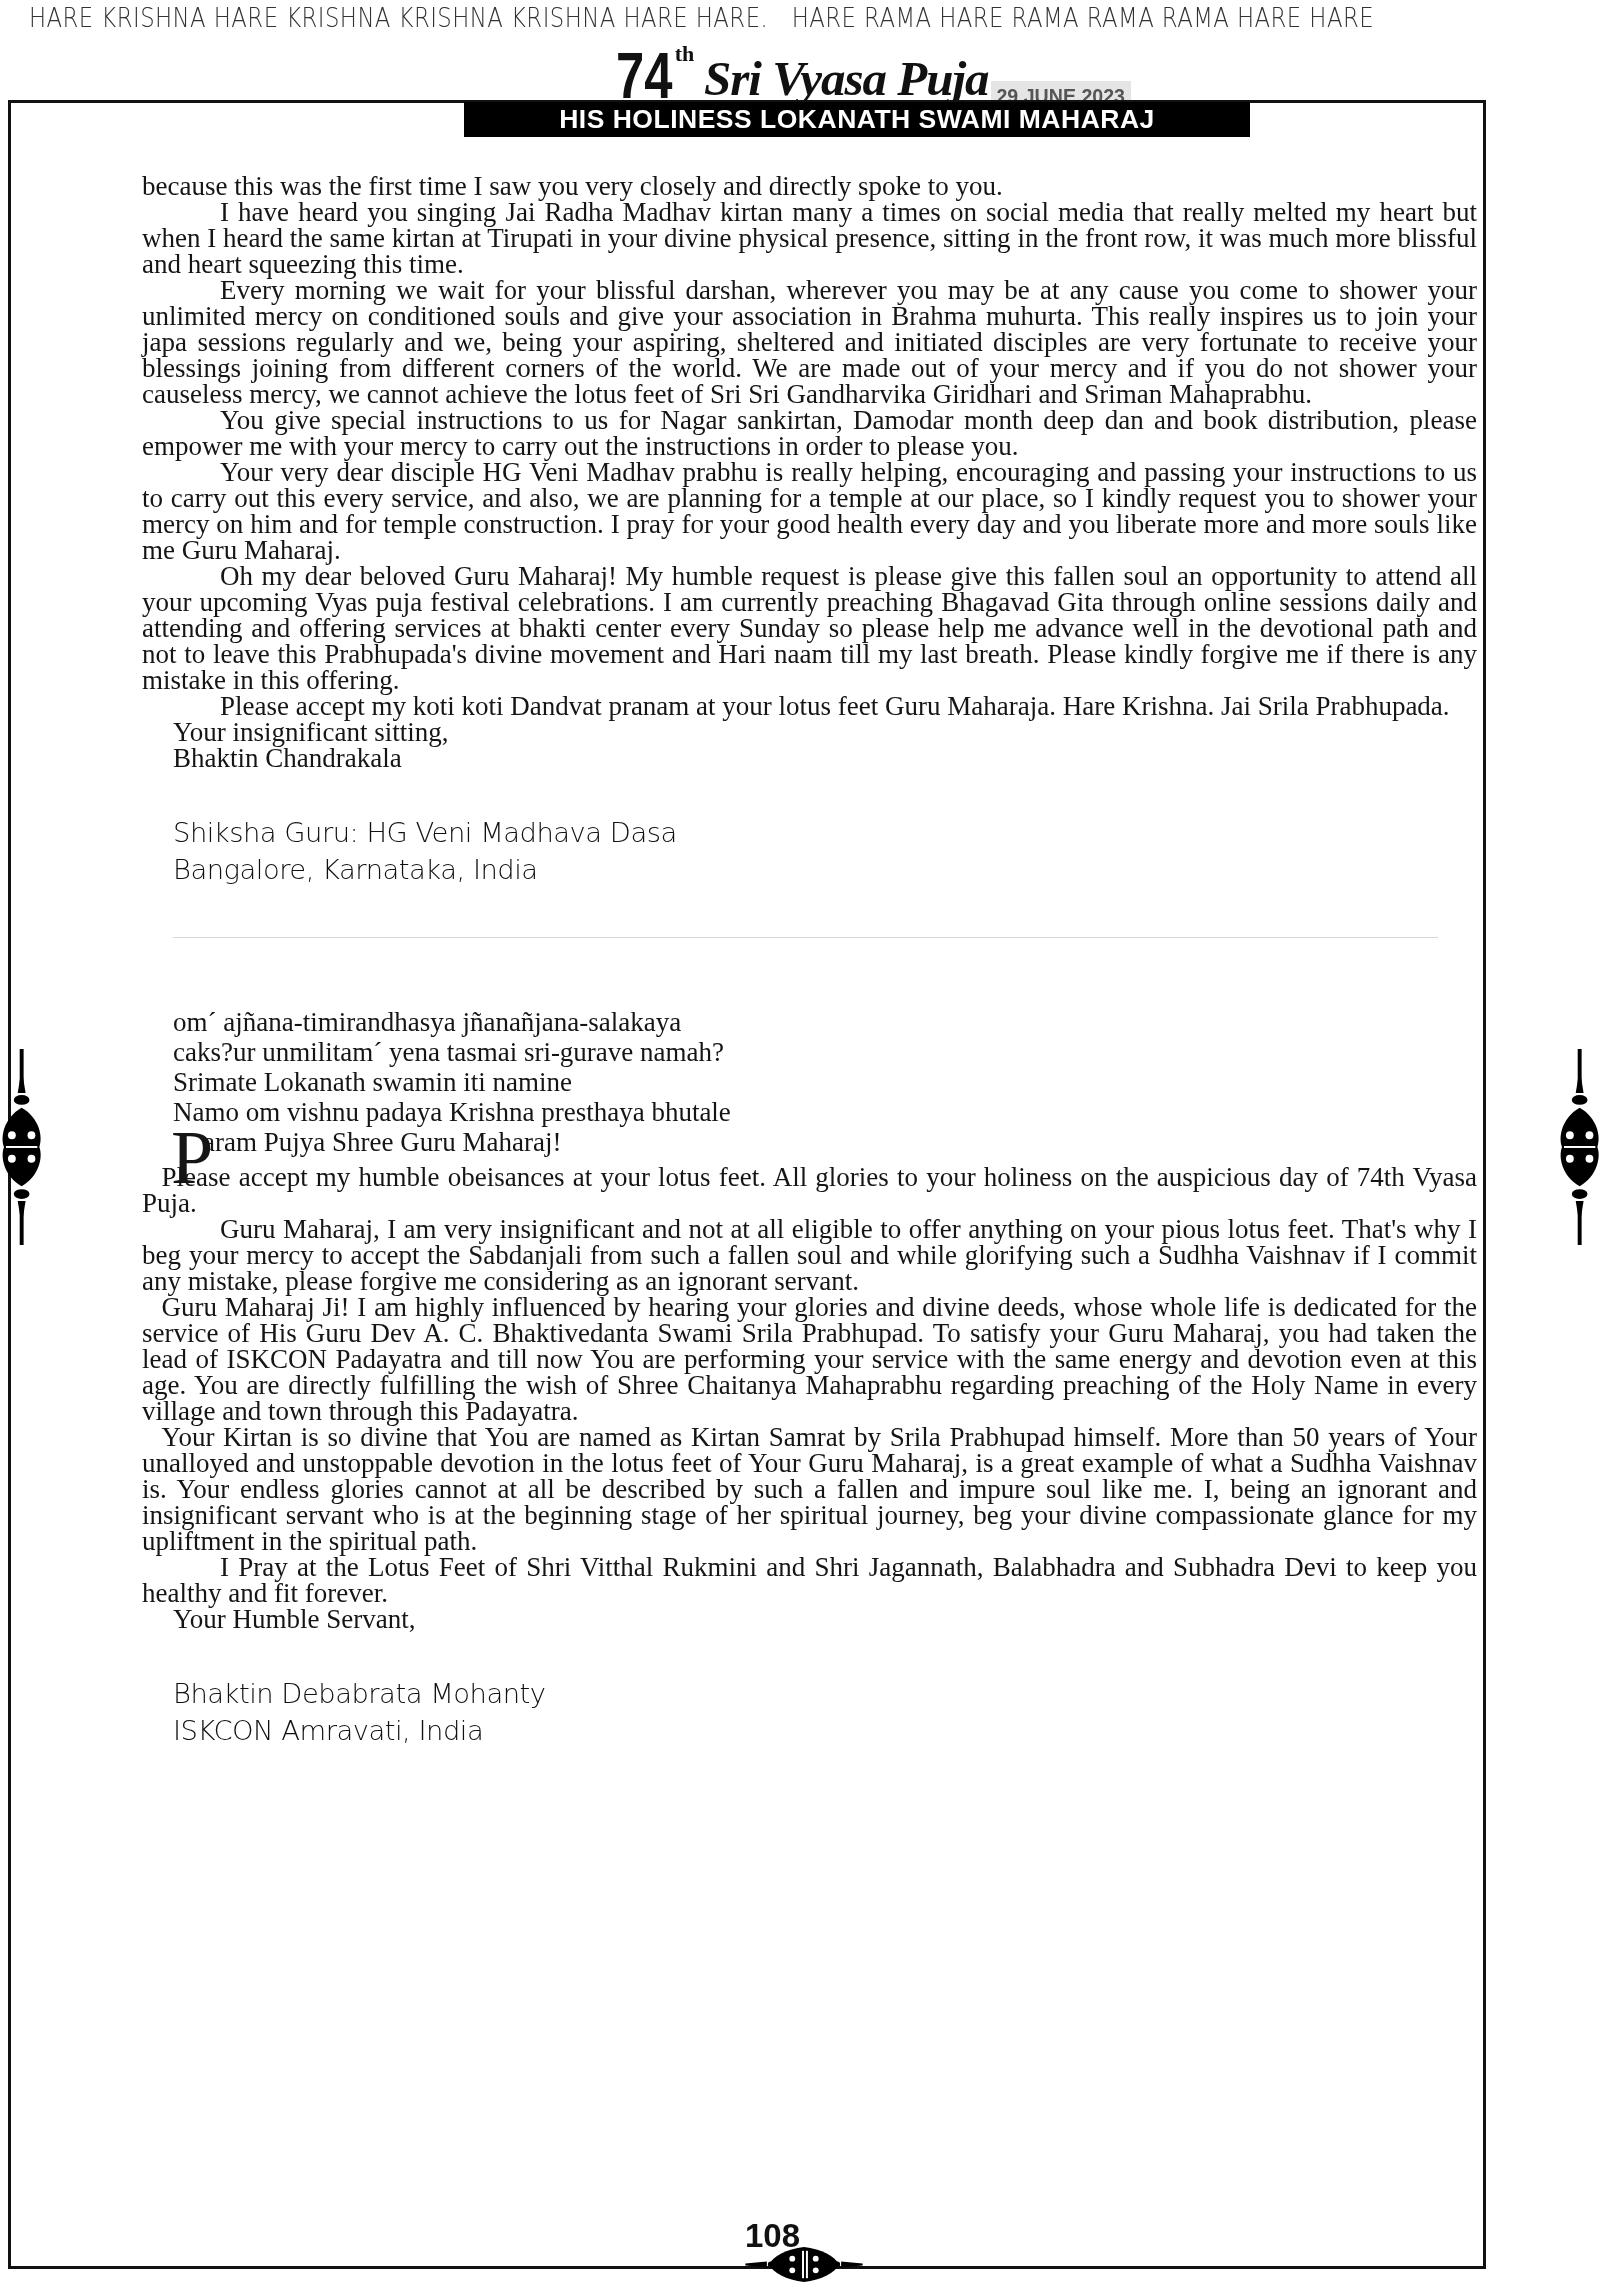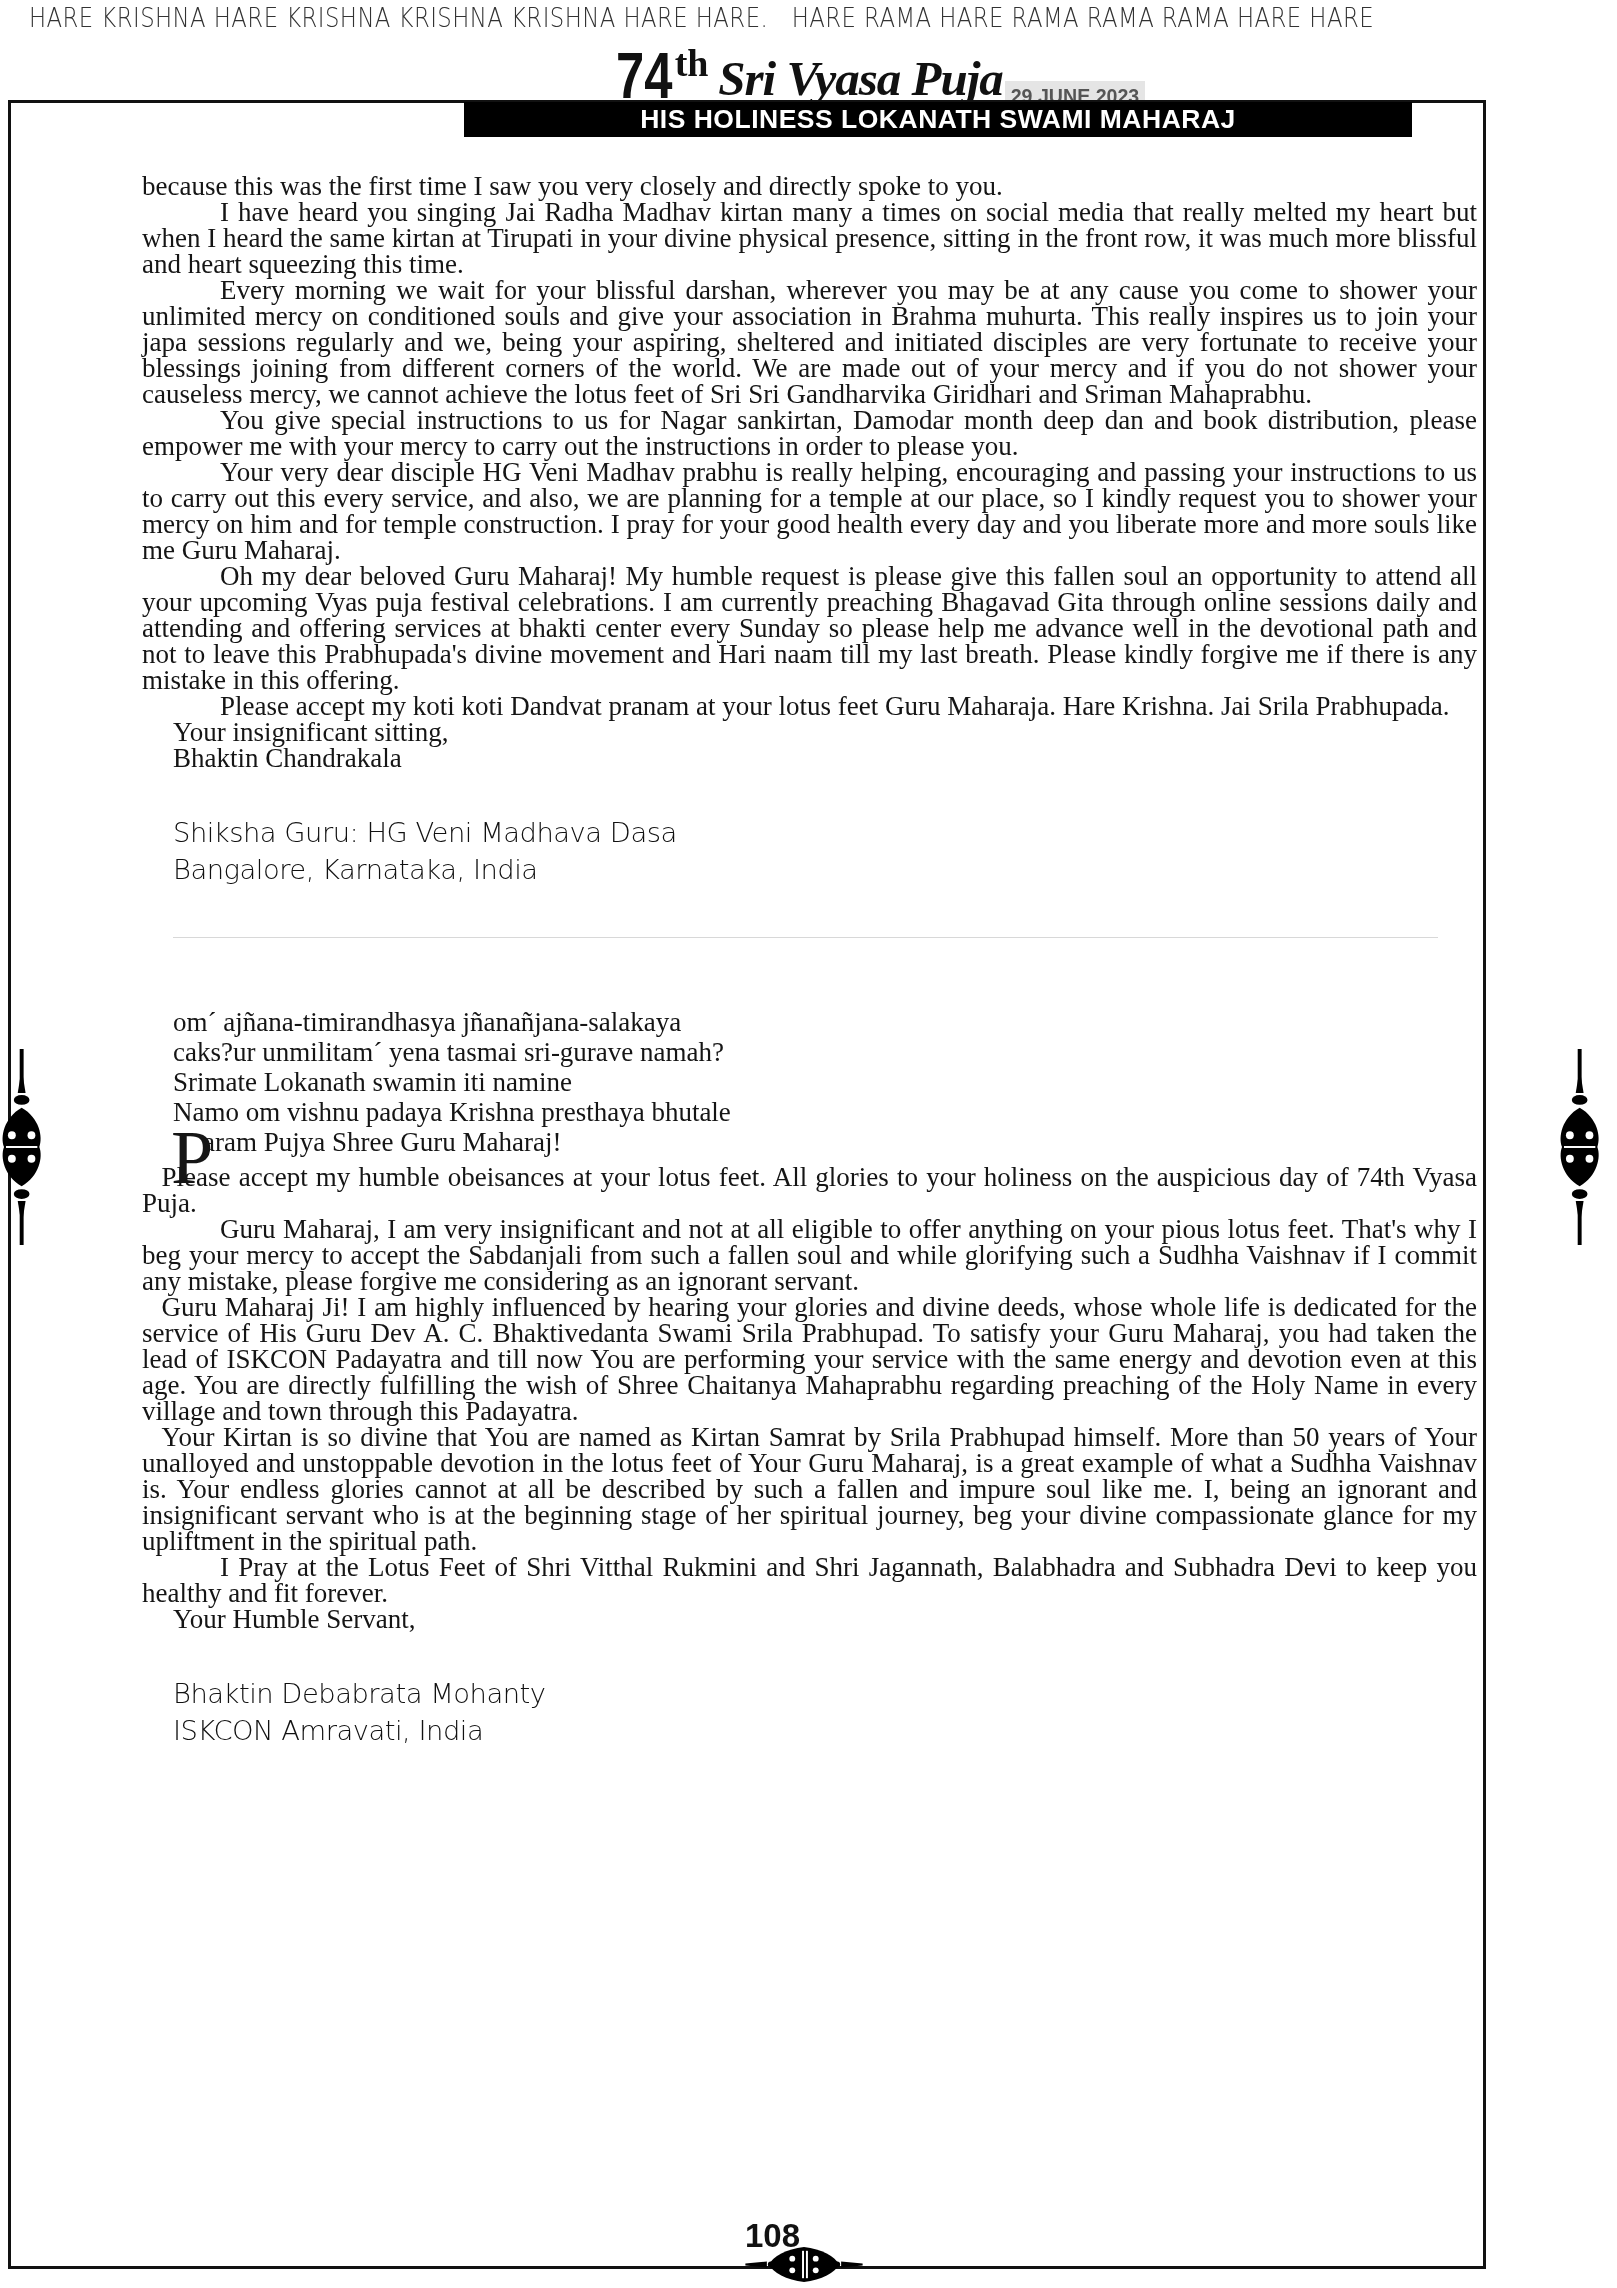--- a/index.html
+++ b/index.html
@@ -17,39 +17,39 @@
   .title-row {
     position: absolute; top: 39px; left: 616px; height: 67px;
     display: flex; align-items: flex-end; white-space: nowrap;
   }
   .title-num {
     font-family: "Liberation Sans", sans-serif; font-weight: bold;
     font-size: 65px; line-height: 61px; transform: scaleX(0.78); transform-origin: left bottom;
     margin-right: -13.7px;
   }
   .title-sup {
-    font-family: "Liberation Serif", serif; font-weight: bold; font-size: 38px;
+    font-family: "Liberation Serif", serif; font-weight: bold; font-size: 22px;
     align-self: flex-start; margin-top: 2px; margin-right: 9.8px;
   }
   .title-text {
     font-family: "Liberation Serif", serif; font-weight: bold; font-style: italic;
     font-size: 49px; line-height: 55px; letter-spacing: -1px; margin-top: 28px;
   }
   .date-badge {
     background: #e5e5e5; color: #555; font-family: "Liberation Sans", sans-serif;
     font-weight: bold; font-size: 19.6px; padding: 3.9px 5.9px; margin-left: 2px;
     align-self: flex-end; margin-bottom: -5.9px;
   }
 
   .frame {
     position: absolute; left: 7.8px; top: 100px; width: 1472px; height: 2163px;
     border: 3.9px solid #111;
   }
   .name-banner {
-    position: absolute; top: 102px; left: 464px; width: 948px; height: 35px;
+    position: absolute; top: 102px; left: 464px; width: 786px; height: 35px;
     background: #000; color: #fff; text-align: center;
     font-family: "Liberation Sans", sans-serif; font-weight: bold;
     font-size: 26.5px; line-height: 35px; letter-spacing: 0.5px;
   }
 
   .body {
     position: absolute; left: 142px; top: 173px; width: 1335px;
     font-family: "Liberation Serif", serif; font-size: 27px; line-height: 26px;
     text-align: justify; color: #151515;
   }

